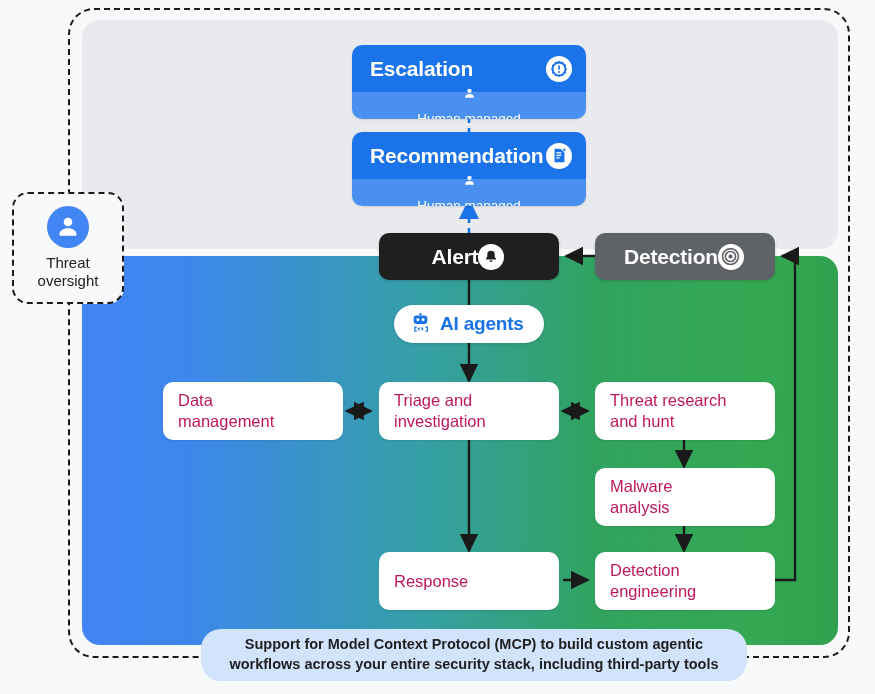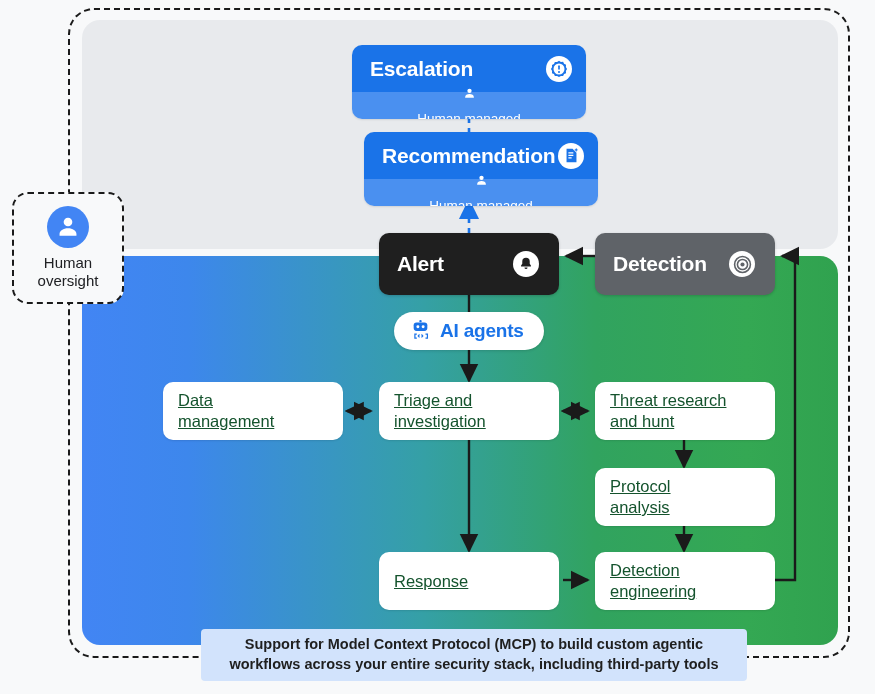--- a/index.html
+++ b/index.html
@@ -60,22 +60,22 @@
     color:#fff;font-size:13.5px;font-weight:500;
   }
   .badge-circle{
     width:26px;height:26px;border-radius:50%;
     background:#fff;display:flex;align-items:center;justify-content:center;
     flex:0 0 auto;
   }
 
   
   .pill{
-    border-radius:10px;height:62px;
-    display:flex;align-items:center;justify-content:space-between;
+    border-radius:10px;height:47px;
+    display:flex;align-items:center;justify-content:center;
     padding:0 20px 0 18px;box-sizing:border-box;
     box-shadow:0 1px 3px rgba(0,0,0,.18);
   }
   .pill .title{color:#fff;font-size:21px;font-weight:700;letter-spacing:-.2px;}
   .pill.alert{background:#1f1f1f;}
   .pill.detection{background:#5f6368;}
 
   
   .ai-chip{
     position:absolute;
@@ -87,23 +87,22 @@
   .ai-chip .label{color:#1a73e8;font-size:19px;font-weight:700;letter-spacing:-.2px;}
 
   
   .wbox{
     background:#fff;border-radius:10px;
     display:flex;align-items:center;
     padding:0 15px;box-sizing:border-box;
     box-shadow:0 1px 2px rgba(0,0,0,.10);
   }
   .wbox .label{
-    color:#14532d;font-size:16.5px;line-height:1.25;font-weight:400;
+    color:#be185d;font-size:16.5px;line-height:1.25;font-weight:400;
     white-space:pre-line;
-    text-decoration:underline;
   }
 
   
   .oversight{
     position:absolute;left:12px;top:192px;width:112px;height:112px;
     background:#f8f9fa;border:2.5px dashed #1a1a1a;border-radius:16px;
     box-sizing:border-box;
     display:flex;flex-direction:column;align-items:center;justify-content:center;
     gap:6px;
   }
@@ -112,21 +111,21 @@
     display:flex;align-items:center;justify-content:center;
   }
   .oversight .label{
     color:#202124;font-size:15px;line-height:1.2;text-align:center;
     white-space:pre-line;
   }
 
   
   .mcp{
     position:absolute;left:201px;top:629px;width:546px;height:52px;
-    background:#d2e3fc;border-radius:4px;
+    background:#d2e3fc;border-radius:20px;
     display:flex;align-items:center;justify-content:center;
     text-align:center;padding:0 18px;box-sizing:border-box;
   }
   .mcp .label{
     color:#1f1f1f;font-size:14.5px;font-weight:700;line-height:1.35;
   }
 </style>
 </head>
 <body>
 
@@ -189,21 +188,21 @@
       <span>
         <svg width="13" height="13" viewBox="0 0 24 24">
           <circle cx="12" cy="7" r="4" fill="#fff"></circle>
           <path fill="#fff" d="M12 13c-4.4 0-8 2.4-8 5.4V20h16v-1.6c0-3-3.6-5.4-8-5.4z"></path>
         </svg>
       </span>
       <span class="sub-label">Human managed</span>
     </div>
   </div>
 
-  <div class="card blue-box" style="left:364px;top:132px;width:234px;">
+  <div class="card blue-box" style="left:352px;top:132px;width:234px;">
     <div class="head">
       <span class="title">Recommendation</span>
       <span class="badge-circle">
         <svg width="17" height="17" viewBox="0 0 24 24">
           <path fill="#1a73e8" d="M5 2.5h8.5L19 8v13.5H5V2.5z"></path>
           <path fill="#fff" d="M7.6 7.5h7v1.7h-7zM7.6 11h7v1.7h-7zM7.6 14.5h4.6v1.7H7.6z"></path>
           <path fill="#1a73e8" d="M18.6 1.2l.85 2.05 2.05.85-2.05.85-.85 2.05-.85-2.05-2.05-.85 2.05-.85z"></path>
         </svg>
       </span>
     </div>
@@ -232,21 +231,21 @@
     <span class="title">Detection</span>
     <span class="badge-circle">
       <svg width="19" height="19" viewBox="0 0 24 24">
         <circle cx="12" cy="12" r="10" fill="none" stroke="#5f6368" stroke-width="2"></circle>
         <circle cx="12" cy="12" r="6.4" fill="none" stroke="#5f6368" stroke-width="2"></circle>
         <circle cx="12" cy="12" r="2.6" fill="#5f6368"></circle>
       </svg>
     </span>
   </div>
 
-  <div class="ai-chip" style="left:394px;top:312px;align-items:center;">
+  <div class="ai-chip" style="left:394px;top:305px;align-items:center;">
     <span>
       <svg width="21" height="21" viewBox="0 0 24 24">
         <rect x="4.2" y="4" width="15.6" height="9.6" rx="3.2" fill="#1a73e8"></rect>
         <circle cx="9" cy="8.8" r="1.7" fill="#fff"></circle>
         <circle cx="15" cy="8.8" r="1.7" fill="#fff"></circle>
         <rect x="10.6" y="1.2" width="2.8" height="2.6" rx="1.3" fill="#1a73e8"></rect>
         <path fill="#1a73e8" d="M6.3 16.6h1.5v1.4H6.3v3.2h1.5v1.4H4.9v-6z"></path>
         <path fill="#1a73e8" d="M10.4 17.2l-1.9 2.1 1.9 2.1.95-.95-1.05-1.15 1.05-1.15zM13.6 17.2l-.95.95 1.05 1.15-1.05 1.15.95.95 1.9-2.1z"></path>
         <path fill="#1a73e8" d="M17.7 16.6h2.9v6h-2.9v-1.4h1.5v-3.2h-1.5v-1.4z"></path>
       </svg>
@@ -263,41 +262,41 @@
     <span class="label">Threat research
 and hunt</span>
   </div>
 
   <div class="card wbox" style="left:379px;top:382px;width:180px;height:58px;">
     <span class="label">Triage and
 investigation</span>
   </div>
 
   <div class="card wbox" style="left:595px;top:468px;width:180px;height:58px;">
-    <span class="label">Protocol
+    <span class="label">Malware
 analysis</span>
   </div>
 
   <div class="card wbox" style="left:379px;top:552px;width:180px;height:58px;text-align:center;">
     <span class="label">Response</span>
   </div>
 
   <div class="card wbox" style="left:595px;top:552px;width:180px;height:58px;">
     <span class="label">Detection
 engineering</span>
   </div>
 
   <div class="oversight">
     <span class="avatar">
       <svg width="26" height="26" viewBox="0 0 24 24">
         <circle cx="12" cy="7.4" r="4" fill="#fff"></circle>
         <path fill="#fff" d="M12 13.2c-4.3 0-7.8 2.4-7.8 5.3V20h15.6v-1.5c0-2.9-3.5-5.3-7.8-5.3z"></path>
       </svg>
     </span>
-    <span class="label">Human
+    <span class="label">Threat
 oversight</span>
   </div>
 
   <div class="mcp">
     <span class="label">Support for Model Context Protocol (MCP) to build custom agentic workflows across your entire security stack, including third-party tools</span>
   </div>
 
 </div>
 
 </body></html>

